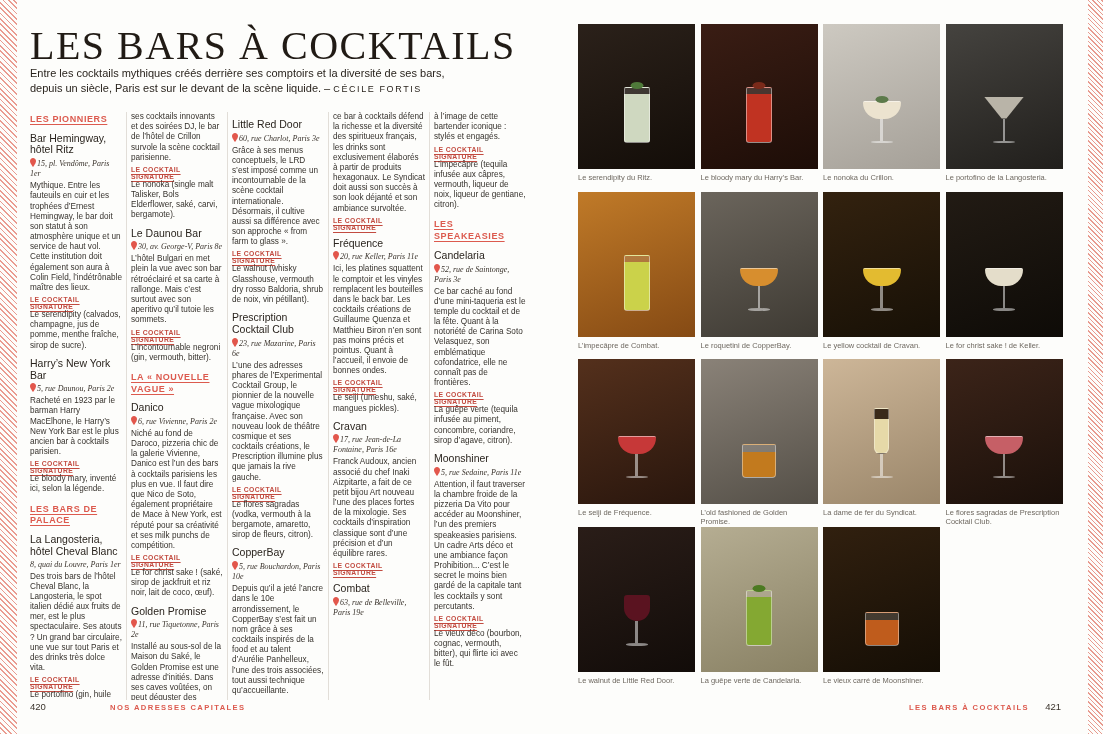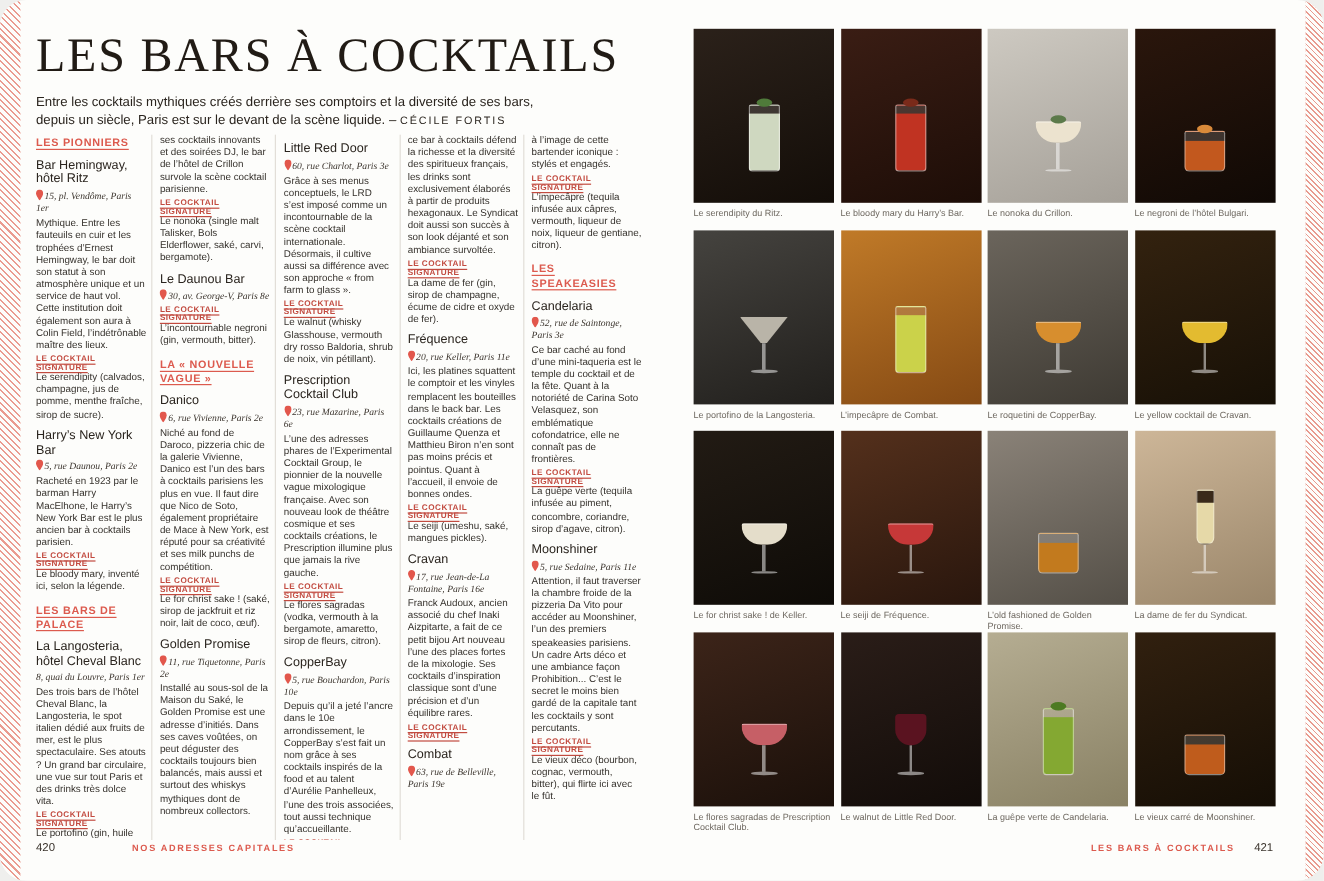--- a/index.html
+++ b/index.html
@@ -1,30 +1,30 @@
 <!DOCTYPE html>
 <html><head>
 <meta charset="utf-8">
 <style>
   html,body{margin:0;padding:0;background:#efefed;}
   .spread{position:relative;width:1103px;height:734px;background:#fdfdfb;overflow:hidden;
-          font-family:"Liberation Sans",sans-serif;color:#33302c;border-radius:22px;}
+          font-family:"Liberation Sans",sans-serif;color:#33302c;}
   .edge{position:absolute;top:0;bottom:0;}
   .edge-left{left:0;width:17px;
     background:repeating-linear-gradient(45deg,#ea9b90 0,#ea9b90 1.2px,#fdfdfb 1.2px,#fdfdfb 3.8px);}
   .edge-right{right:0;width:15px;
     background:repeating-linear-gradient(45deg,#e89a8e 0,#e89a8e 1px,#fdfdfb 1px,#fdfdfb 3.2px),
                repeating-linear-gradient(-45deg,#e89a8e 0,#e89a8e 1px,rgba(253,253,251,0) 1px,rgba(253,253,251,0) 3.2px);}
   
   .page-left{position:absolute;left:30px;top:26px;width:505px;}
   .title{font-family:"Liberation Serif",serif;font-size:40px;font-weight:400;letter-spacing:1.5px;
          color:#211b15;line-height:1;white-space:nowrap;}
-  .intro{margin-top:12px;width:440px;font-size:11px;line-height:1.4;color:#2a241e;}
+  .intro{width:440px;font-size:11px;line-height:1.4;color:#2a241e;}
   .intro .author{font-size:9px;letter-spacing:1.6px;color:#2a241e;}
-  .columns{position:absolute;left:0;top:86px;width:505px;height:588px;display:flex;overflow:hidden;justify-content:space-between;}
+  .columns{position:absolute;left:0;top:86px;width:505px;height:588px;display:flex;overflow:hidden;}
   .col{width:92px;flex:0 0 92px;padding-right:4px;margin-right:4px;border-right:1px solid #e2ded8;}
   .col:last-child{border-right:none;margin-right:0;padding-right:0;}
   .sec-heading{font-size:9px;font-weight:bold;letter-spacing:.6px;color:#dc5a4e;
                text-decoration:underline;text-underline-offset:2px;margin:9px 0 2px;line-height:1.3;}
   .col > .sec-heading:first-child{margin-top:2px;}
   .entry-name{font-size:10.5px;color:#2a241e;line-height:1.12;margin:7px 0 2px;}
   .entry-address{font-family:"Liberation Serif",serif;font-style:italic;font-size:8px;
                  color:#3a332c;line-height:1.25;margin-bottom:2px;}
   .entry-address svg{margin-right:1px;vertical-align:-1px;}
   .entry-body{font-size:8.2px;line-height:1.24;color:#36322d;}
@@ -100,20 +100,21 @@
           <div class="sig-text"><span>Le portofino (gin, huile d’olive taggiasca, vermouth dry, pesto).</span></div>
         </div>
         <div class="col">
           <div class="entry-body"><span>ses cocktails innovants et des soirées DJ, le bar de l’hôtel de Crillon survole la scène cocktail parisienne.</span></div>
           <div class="sig-label">LE COCKTAIL SIGNATURE</div>
           <div class="sig-text"><span>Le nonoka (single malt Talisker, Bols Elderflower, saké, carvi, bergamote).</span></div>
           <div class="entry-name"><span>Le Daunou Bar</span></div>
           <div class="entry-address"><svg width="6" height="9" viewBox="0 0 8 12">
               <path d="M4 0C1.8 0 0 1.8 0 4c0 3 4 8 4 8s4-5 4-8C8 1.8 6.2 0 4 0z" fill="#e2574c"></path>
             </svg><span>30, av. George-V, Paris 8e</span></div>
+          <div class="entry-body"><span>L’hôtel Bulgari en met plein la vue avec son bar rétroéclairé et sa carte à rallonge. Mais c’est surtout avec son aperitivo qu’il tutoie les sommets.</span></div>
           <div class="sig-label">LE COCKTAIL SIGNATURE</div>
           <div class="sig-text"><span>L’incontournable negroni (gin, vermouth, bitter).</span></div>
           <div class="sec-heading"><span>LA « NOUVELLE VAGUE »</span></div>
           <div class="entry-name"><span>Danico</span></div>
           <div class="entry-address"><svg width="6" height="9" viewBox="0 0 8 12">
               <path d="M4 0C1.8 0 0 1.8 0 4c0 3 4 8 4 8s4-5 4-8C8 1.8 6.2 0 4 0z" fill="#e2574c"></path>
             </svg><span>6, rue Vivienne, Paris 2e</span></div>
           <div class="entry-body"><span>Niché au fond de Daroco, pizzeria chic de la galerie Vivienne, Danico est l’un des bars à cocktails parisiens les plus en vue. Il faut dire que Nico de Soto, également propriétaire de Mace à New York, est réputé pour sa créativité et ses milk punchs de compétition.</span></div>
           <div class="sig-label">LE COCKTAIL SIGNATURE</div>
           <div class="sig-text"><span>Le for christ sake ! (saké, sirop de jackfruit et riz noir, lait de coco, œuf).</span></div>
@@ -141,21 +142,20 @@
           <div class="entry-name"><span>CopperBay</span></div>
           <div class="entry-address"><svg width="6" height="9" viewBox="0 0 8 12">
               <path d="M4 0C1.8 0 0 1.8 0 4c0 3 4 8 4 8s4-5 4-8C8 1.8 6.2 0 4 0z" fill="#e2574c"></path>
             </svg><span>5, rue Bouchardon, Paris 10e</span></div>
           <div class="entry-body"><span>Depuis qu’il a jeté l’ancre dans le 10e arrondissement, le CopperBay s’est fait un nom grâce à ses cocktails inspirés de la food et au talent d’Aurélie Panhelleux, l’une des trois associées, tout aussi technique qu’accueillante.</span></div>
           <div class="sig-label">LE COCKTAIL SIGNATURE</div>
         </div>
         <div class="col">
           <div class="entry-body"><span>ce bar à cocktails défend la richesse et la diversité des spiritueux français, les drinks sont exclusivement élaborés à partir de produits hexagonaux. Le Syndicat doit aussi son succès à son look déjanté et son ambiance survoltée.</span></div>
           <div class="sig-label">LE COCKTAIL SIGNATURE</div>
-          <div class="sig-text"><span>La dame de fer (gin, sirop de champagne, écume de cidre et oxyde de fer).</span></div>
           <div class="entry-name"><span>Fréquence</span></div>
           <div class="entry-address"><svg width="6" height="9" viewBox="0 0 8 12">
               <path d="M4 0C1.8 0 0 1.8 0 4c0 3 4 8 4 8s4-5 4-8C8 1.8 6.2 0 4 0z" fill="#e2574c"></path>
             </svg><span>20, rue Keller, Paris 11e</span></div>
           <div class="entry-body"><span>Ici, les platines squattent le comptoir et les vinyles remplacent les bouteilles dans le back bar. Les cocktails créations de Guillaume Quenza et Matthieu Biron n’en sont pas moins précis et pointus. Quant à l’accueil, il envoie de bonnes ondes.</span></div>
           <div class="sig-label">LE COCKTAIL SIGNATURE</div>
           <div class="sig-text"><span>Le seiji (umeshu, saké, mangues pickles).</span></div>
           <div class="entry-name"><span>Cravan</span></div>
           <div class="entry-address"><svg width="6" height="9" viewBox="0 0 8 12">
               <path d="M4 0C1.8 0 0 1.8 0 4c0 3 4 8 4 8s4-5 4-8C8 1.8 6.2 0 4 0z" fill="#e2574c"></path>
@@ -216,30 +216,20 @@
           <div class="photo" style="background: linear-gradient(160deg, rgb(205, 201, 193) 0%, rgb(165, 160, 152) 100%); --drink: #ece3cf; --garnish: #5c7a4a;">
             <div class="glass coupe">
               <div class="g-bowl">
                 <div class="g-garnish"></div>
               </div>
               <div class="g-stem"></div>
               <div class="g-foot"></div>
             </div>
           </div>
           <div class="caption">Le nonoka du Crillon.</div>
-        </div>
-        <div class="tile">
-          <div class="photo" style="background: linear-gradient(160deg, rgb(42, 22, 12) 0%, rgb(16, 9, 5) 100%); --drink: #c2581e; --garnish: #d98a3a;">
-            <div class="glass rocks">
-              <div class="g-bowl">
-                <div class="g-garnish"></div>
-              </div>
-            </div>
-          </div>
-          <div class="caption">Le negroni de l’hôtel Bulgari.</div>
         </div>
         <div class="tile">
           <div class="photo" style="background: linear-gradient(160deg, rgb(69, 67, 63) 0%, rgb(33, 31, 28) 100%); --drink: #b9b4a8;">
             <div class="glass martini">
               <div class="g-bowl"></div>
               <div class="g-stem"></div>
               <div class="g-foot"></div>
             </div>
           </div>
           <div class="caption">Le portofino de la Langosteria.</div>

